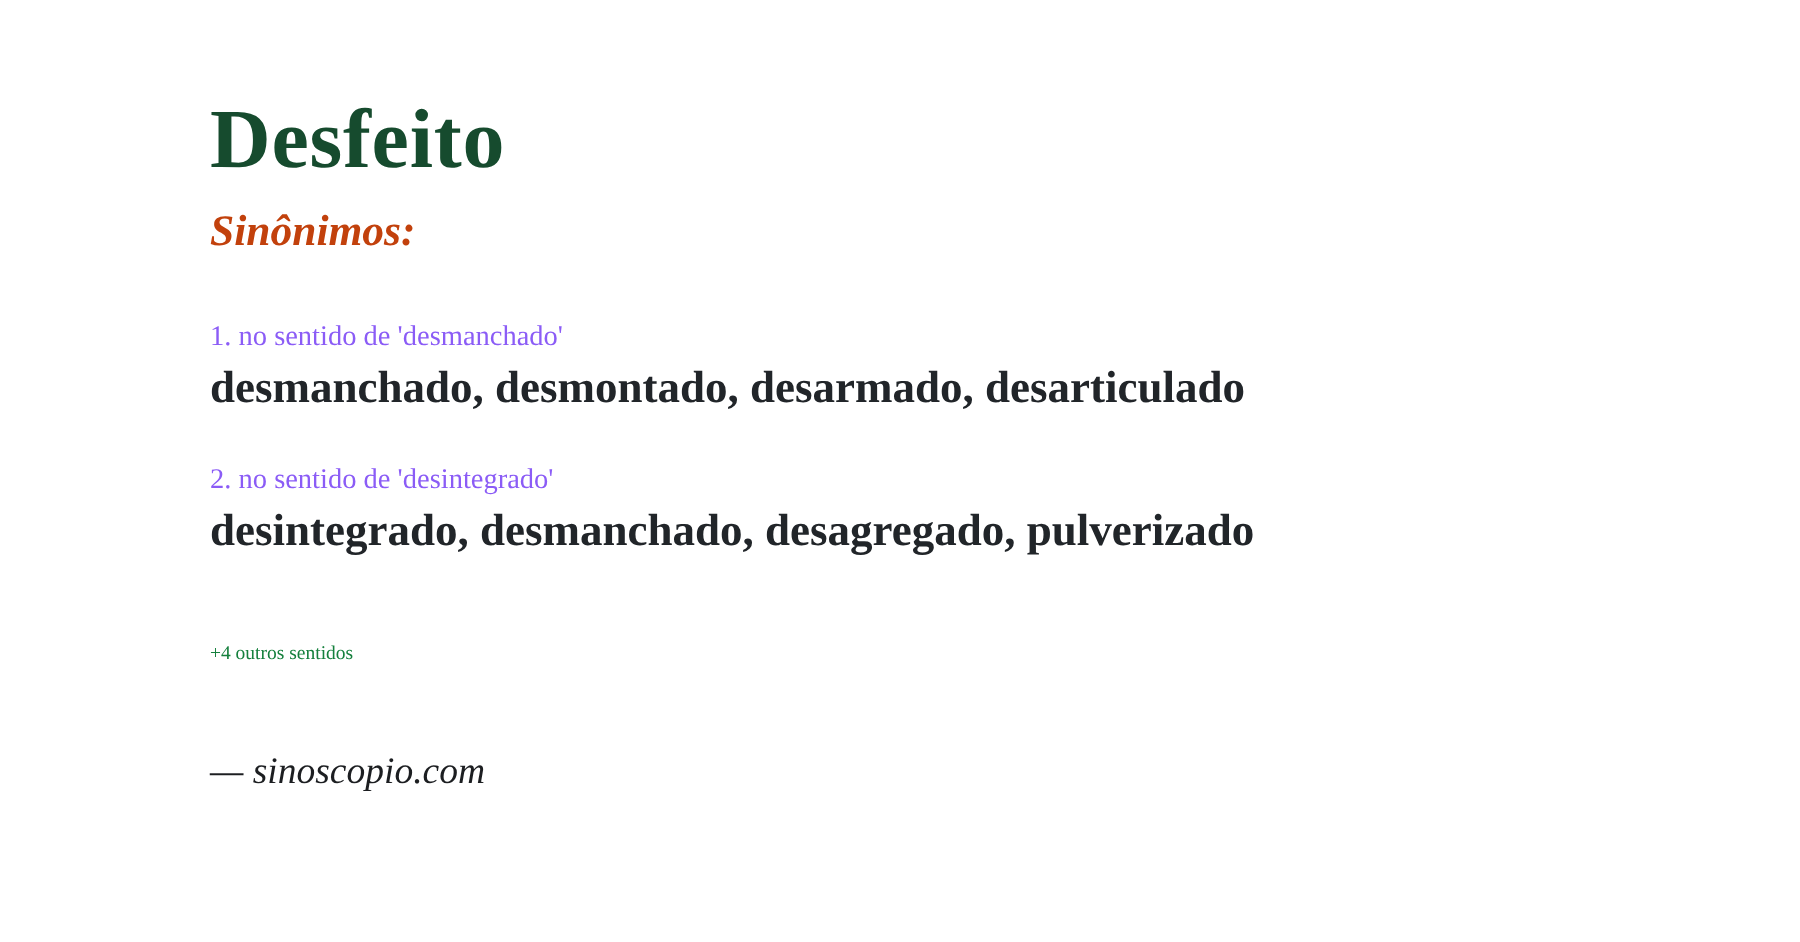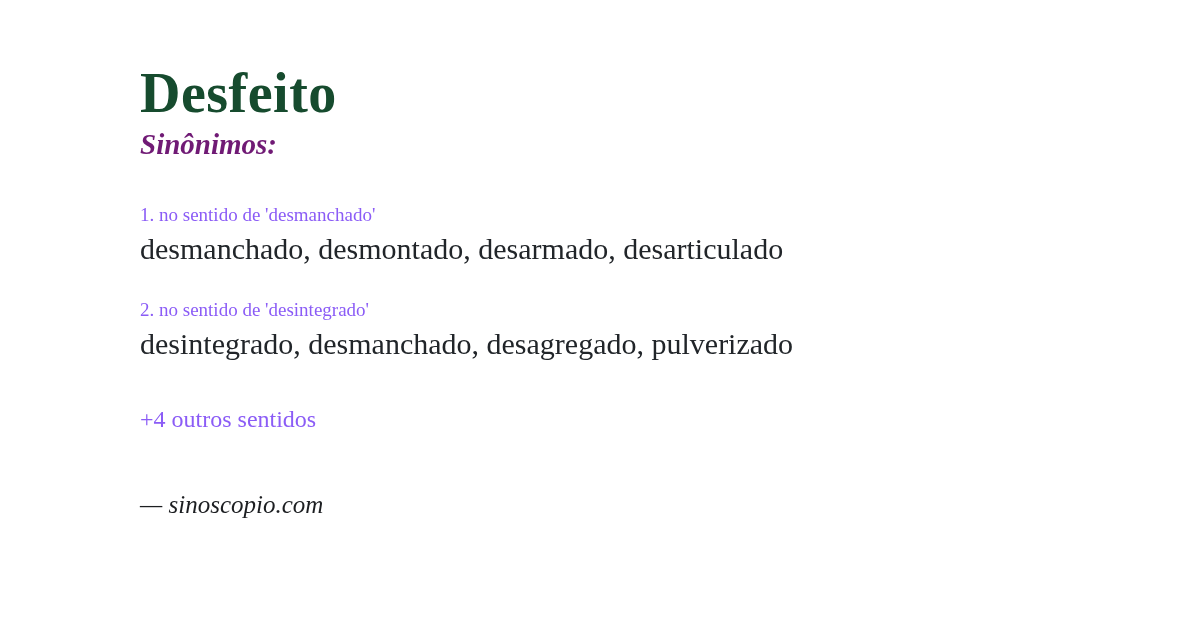--- a/index.html
+++ b/index.html
@@ -20,44 +20,45 @@
     font-size: 56px;
     font-weight: 700;
     color: #164b2e;
     line-height: 1.05;
     letter-spacing: 0.5px;
   }
   .subtitle {
     font-size: 29px;
     font-weight: 700;
     font-style: italic;
-    color: #701a75;
-    margin-top: 5px;
+    color: #c2410c;
+    margin-top: 15px;
   }
   .senses {
     margin-top: 42px;
   }
   .sense {
     margin-bottom: 31px;
   }
   .sense-label {
     font-size: 19px;
     color: #8b5cf6;
     line-height: 1.25;
   }
   .sense-synonyms {
     font-size: 30px;
     color: #212529;
     line-height: 1.25;
     margin-top: 3px;
+    font-weight: bold;
   }
   .more-senses {
-    font-size: 24px;
-    color: #8b5cf6;
-    margin-top: 44px;
+    font-size: 13px;
+    color: #15803d;
+    margin-top: 55px;
   }
   .attribution {
     font-size: 25px;
     font-style: italic;
     color: #1c1e21;
     margin-top: 58px;
   }
 </style>
 </head>
 <body>

